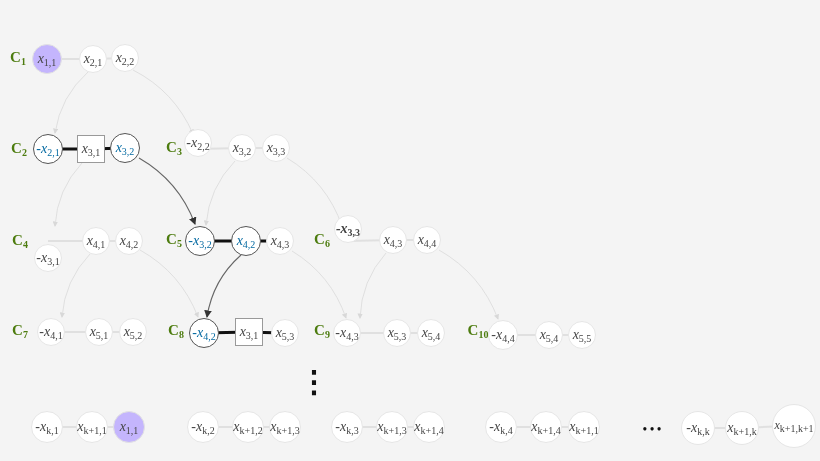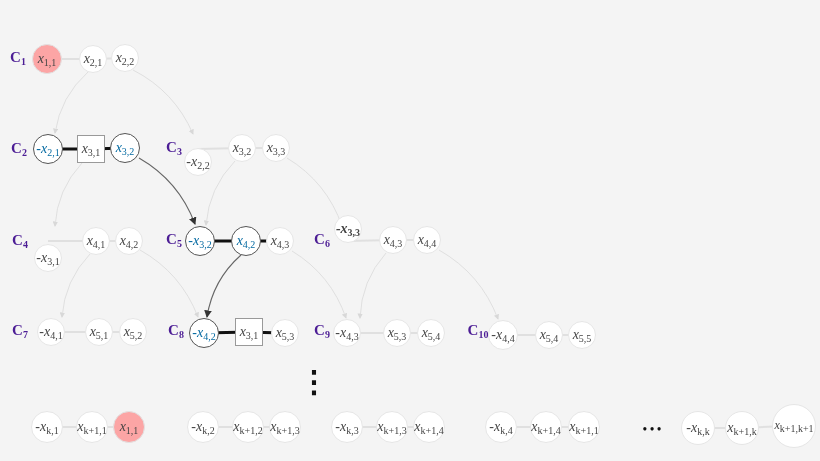--- a/index.html
+++ b/index.html
@@ -16,27 +16,27 @@
       background: #ffffff;
       border: 1px solid #e6e6e6;
       box-sizing: border-box;
       display: flex; align-items: center; justify-content: center;
       color: #444;
       font-size: 14px;
       font-style: italic;
       white-space: nowrap;
       transform: translate(-50%, -50%);
     }
-    .node.grey { background: #fca5a5; border-color: #e2e2e2; }
+    .node.grey { background: #c4b5fd; border-color: #e2e2e2; }
     .node.hl { border: 1.5px solid #555; color: #0369a1; }
     .node.square { border-radius: 0; border: 1.5px solid #999; }
     .node sub { font-size: 10px; font-style: normal; vertical-align: -3px; }
     .label {
       position: absolute;
-      font-weight: bold; font-size: 15px; color: #4c1d95;
+      font-weight: bold; font-size: 15px; color: #4d7c0f;
       transform: translate(-50%, -50%);
       white-space: nowrap;
     }
     .label sub { font-size: 10px; vertical-align: -3px; }
     .vdots, .hdots {
       position: absolute; color: #111; font-size: 20px; font-weight: bold;
       transform: translate(-50%, -50%); line-height: 1;
     }
   </style>
 </head>
@@ -114,21 +114,21 @@
       <div class="node hl" style="left: 48px; top: 149px; width: 30px; height: 30px;">
         <span>-x<sub>2,1</sub></span>
       </div>
       <div class="node square" style="left: 91px; top: 149px; width: 28px; height: 28px;">
         <span>x<sub>3,1</sub></span>
       </div>
       <div class="node hl" style="left: 125px; top: 148px; width: 30px; height: 30px;">
         <span>x<sub>3,2</sub></span>
       </div>
       <div class="label" style="left: 174px; top: 148px;"><span>C</span><sub>3</sub></div>
-      <div class="node" style="left: 198px; top: 162px; width: 28px; height: 28px;">
+      <div class="node" style="left: 198px; top: 143px; width: 28px; height: 28px;">
         <span>-x<sub>2,2</sub></span>
       </div>
       <div class="node" style="left: 242px; top: 148px; width: 28px; height: 28px;">
         <span>x<sub>3,2</sub></span>
       </div>
       <div class="node" style="left: 276px; top: 148px; width: 28px; height: 28px;">
         <span>x<sub>3,3</sub></span>
       </div>
       <div class="label" style="left: 20px; top: 241px;"><span>C</span><sub>4</sub></div>
       <div class="node" style="left: 48px; top: 258px; width: 28px; height: 28px;">

